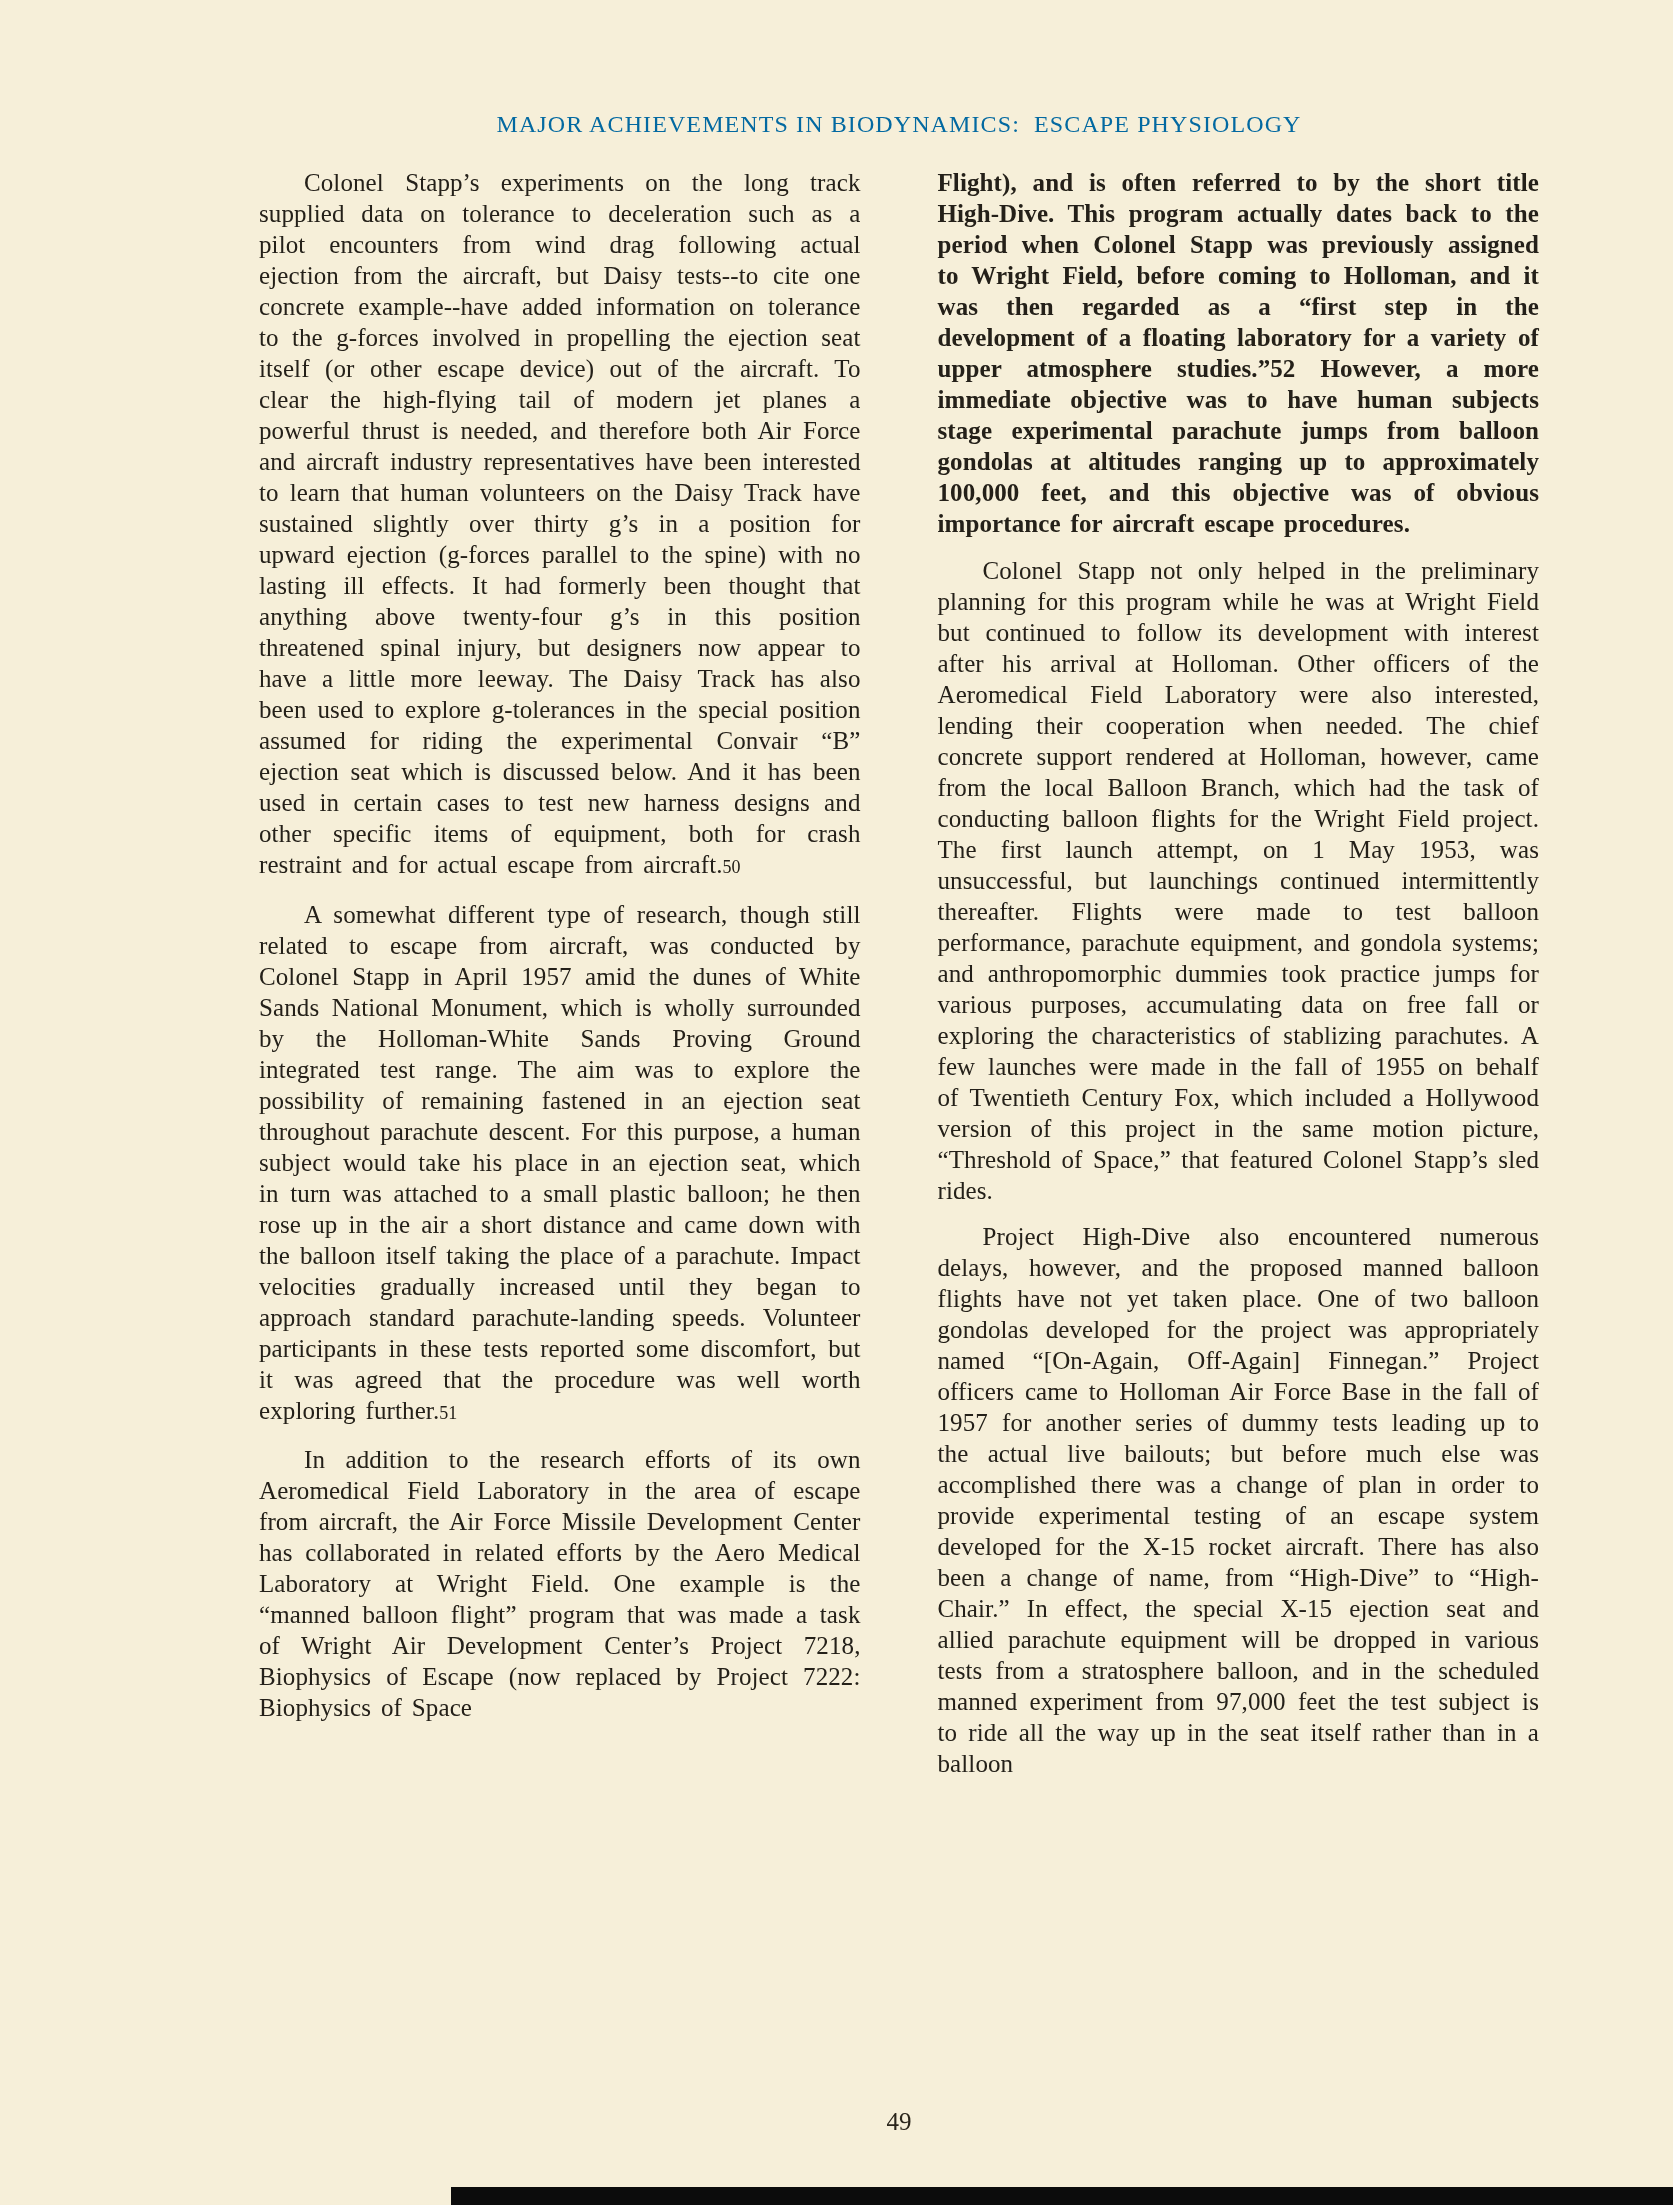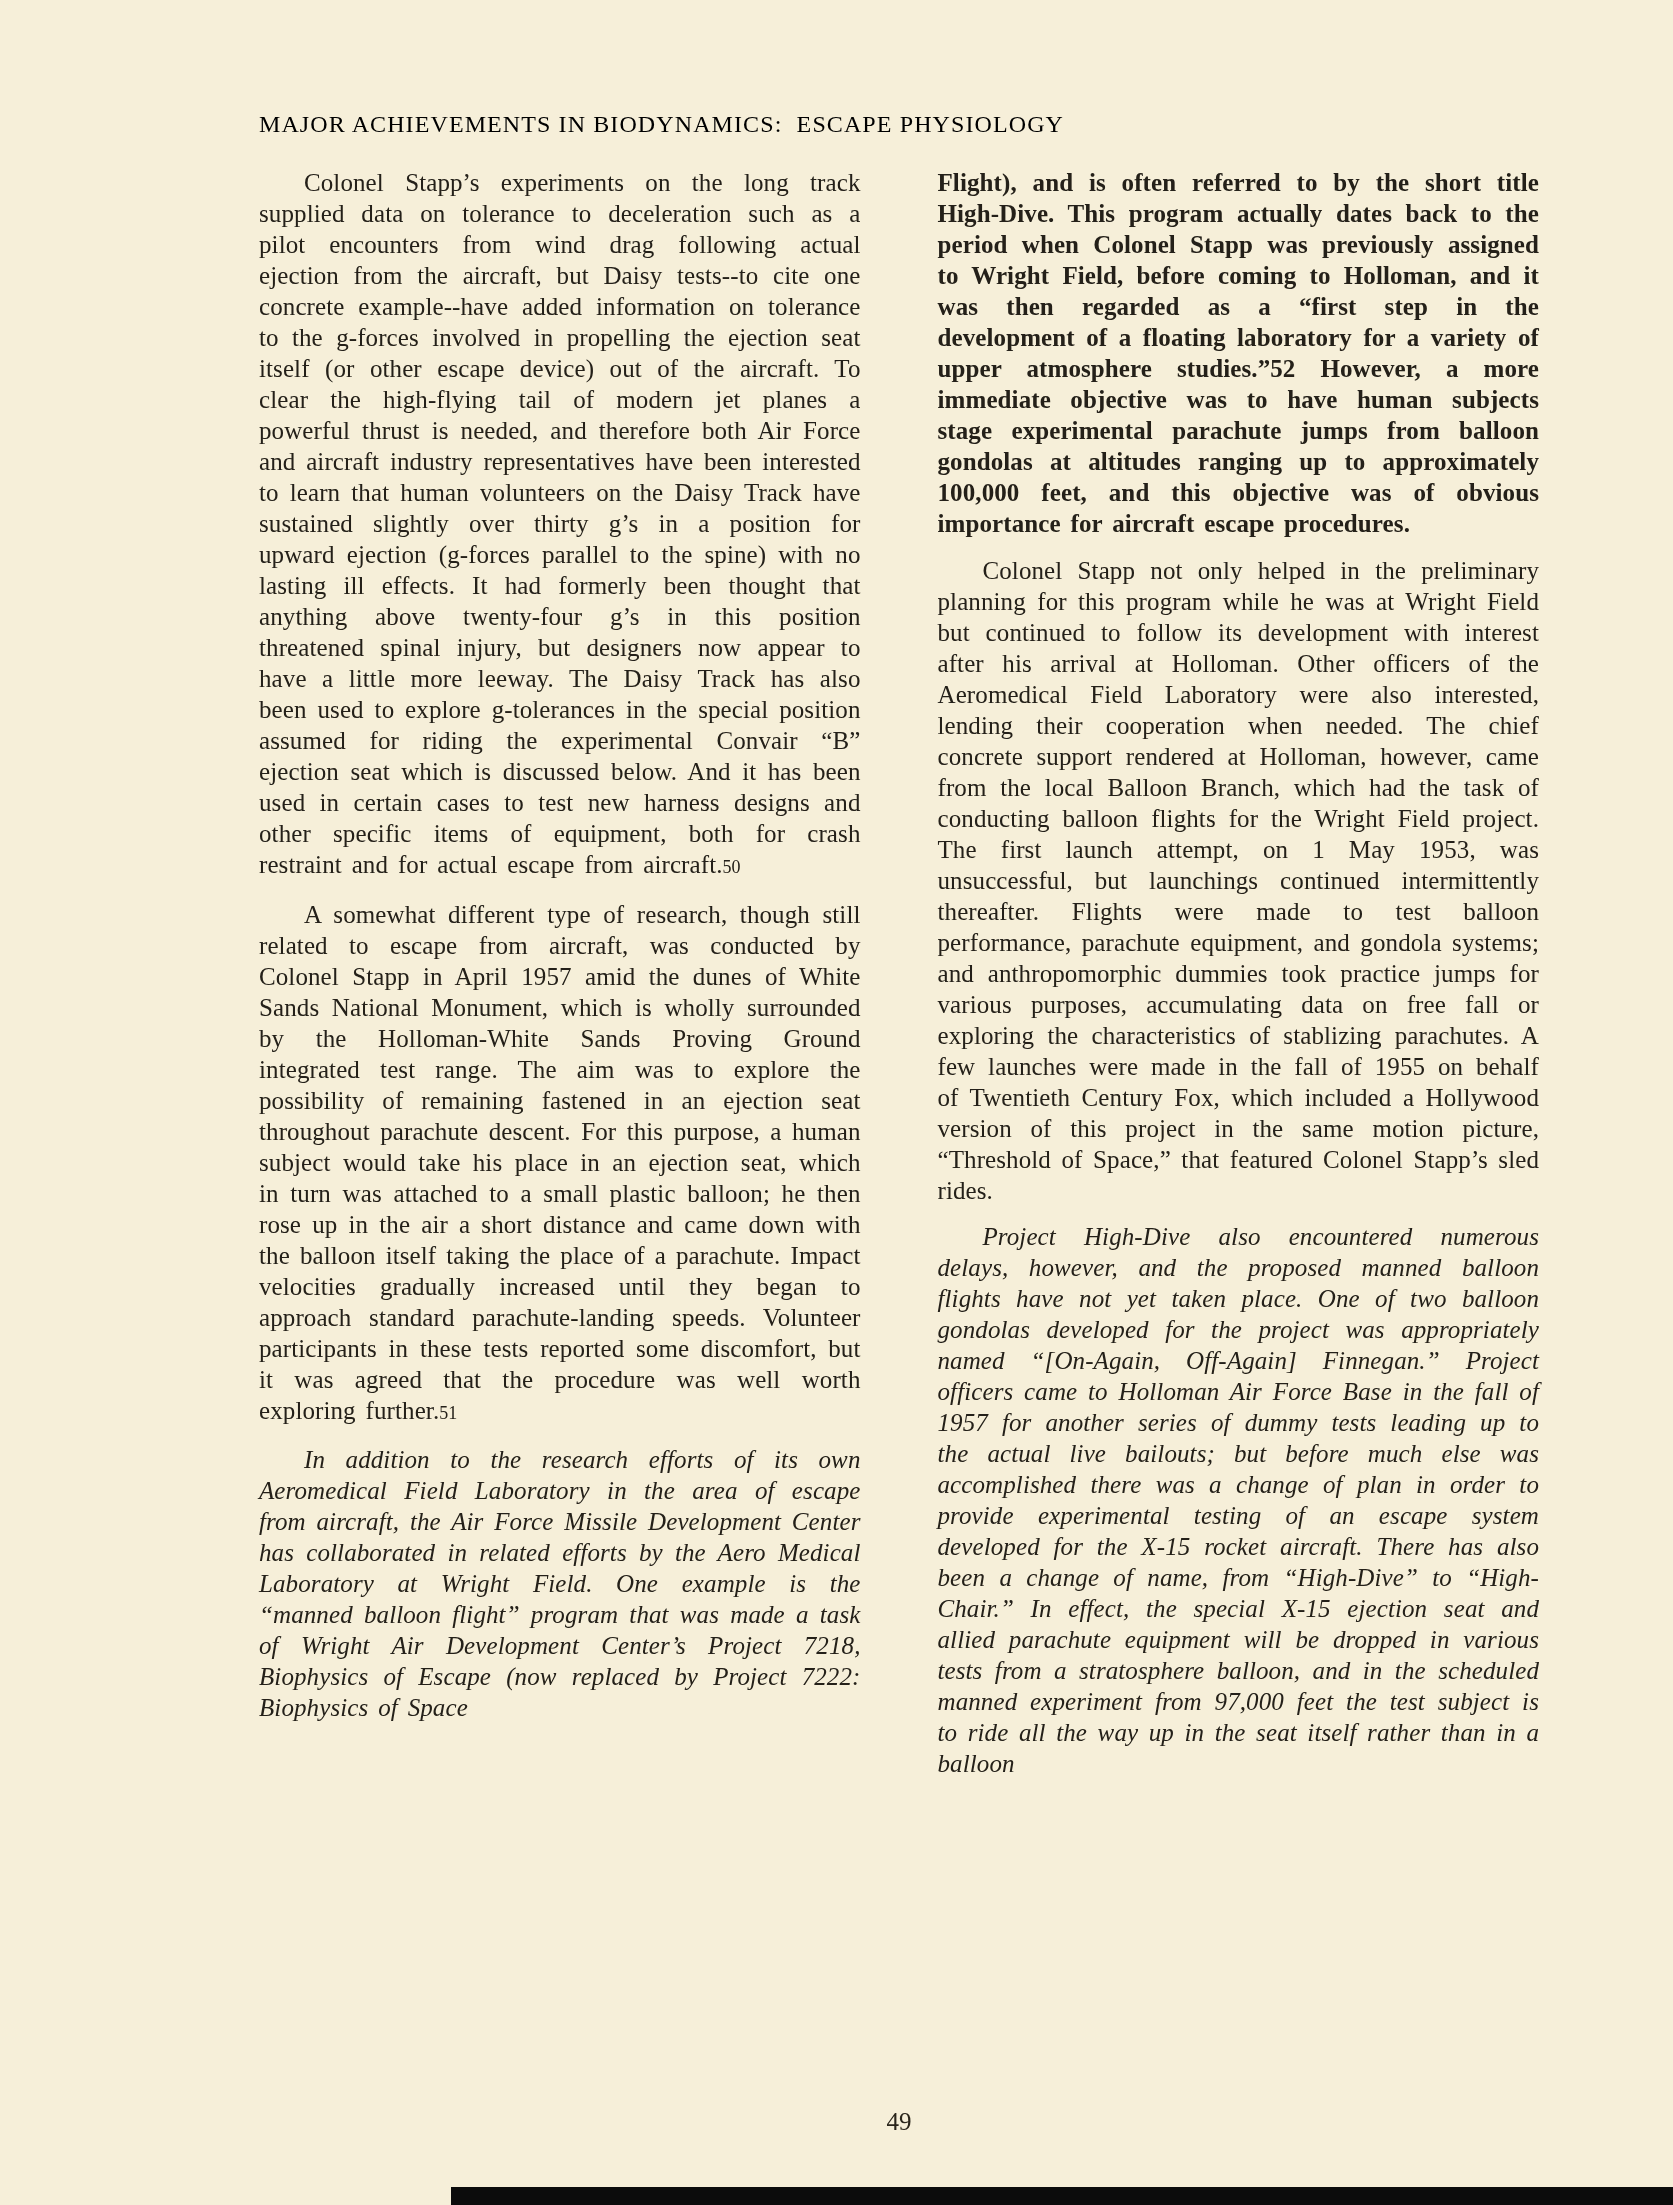--- a/index.html
+++ b/index.html
@@ -14,25 +14,25 @@
   }
   .page {
     position: absolute;
     inset: 0;
   }
   .header {
     position: absolute;
     top: 111px;
     left: 259px;
     width: 1280px;
-    text-align: left;
+    text-align: center;
     font-size: 24px;
     letter-spacing: 1.1px;
     white-space: pre-wrap;
-    color: #000000;
+    color: #0369a1;
     font-weight: 500;
   }
   .columns {
     position: absolute;
     top: 167px;
     left: 259px;
     width: 1280px;
     display: flex;
     gap: 77px;
   }
@@ -43,21 +43,21 @@
     line-height: 31px;
     letter-spacing: 0.1px;
     word-spacing: 3.5px;
     color: #242019;
   }
   .para {
     margin: 0 0 15.5px 0;
     text-indent: 45px;
   }
   .para.no-indent { text-indent: 0; font-weight: bold; }
-  .para:last-child { margin-bottom: 16px; font-style: italic; }
+  .para:last-child { margin-bottom: 16px; }
   .fn {
     font-size: 0.72em;
     letter-spacing: 0;
   }
   .page-number {
     position: absolute;
     top: 2108px;
     left: 259px;
     width: 1280px;
     text-align: center;

